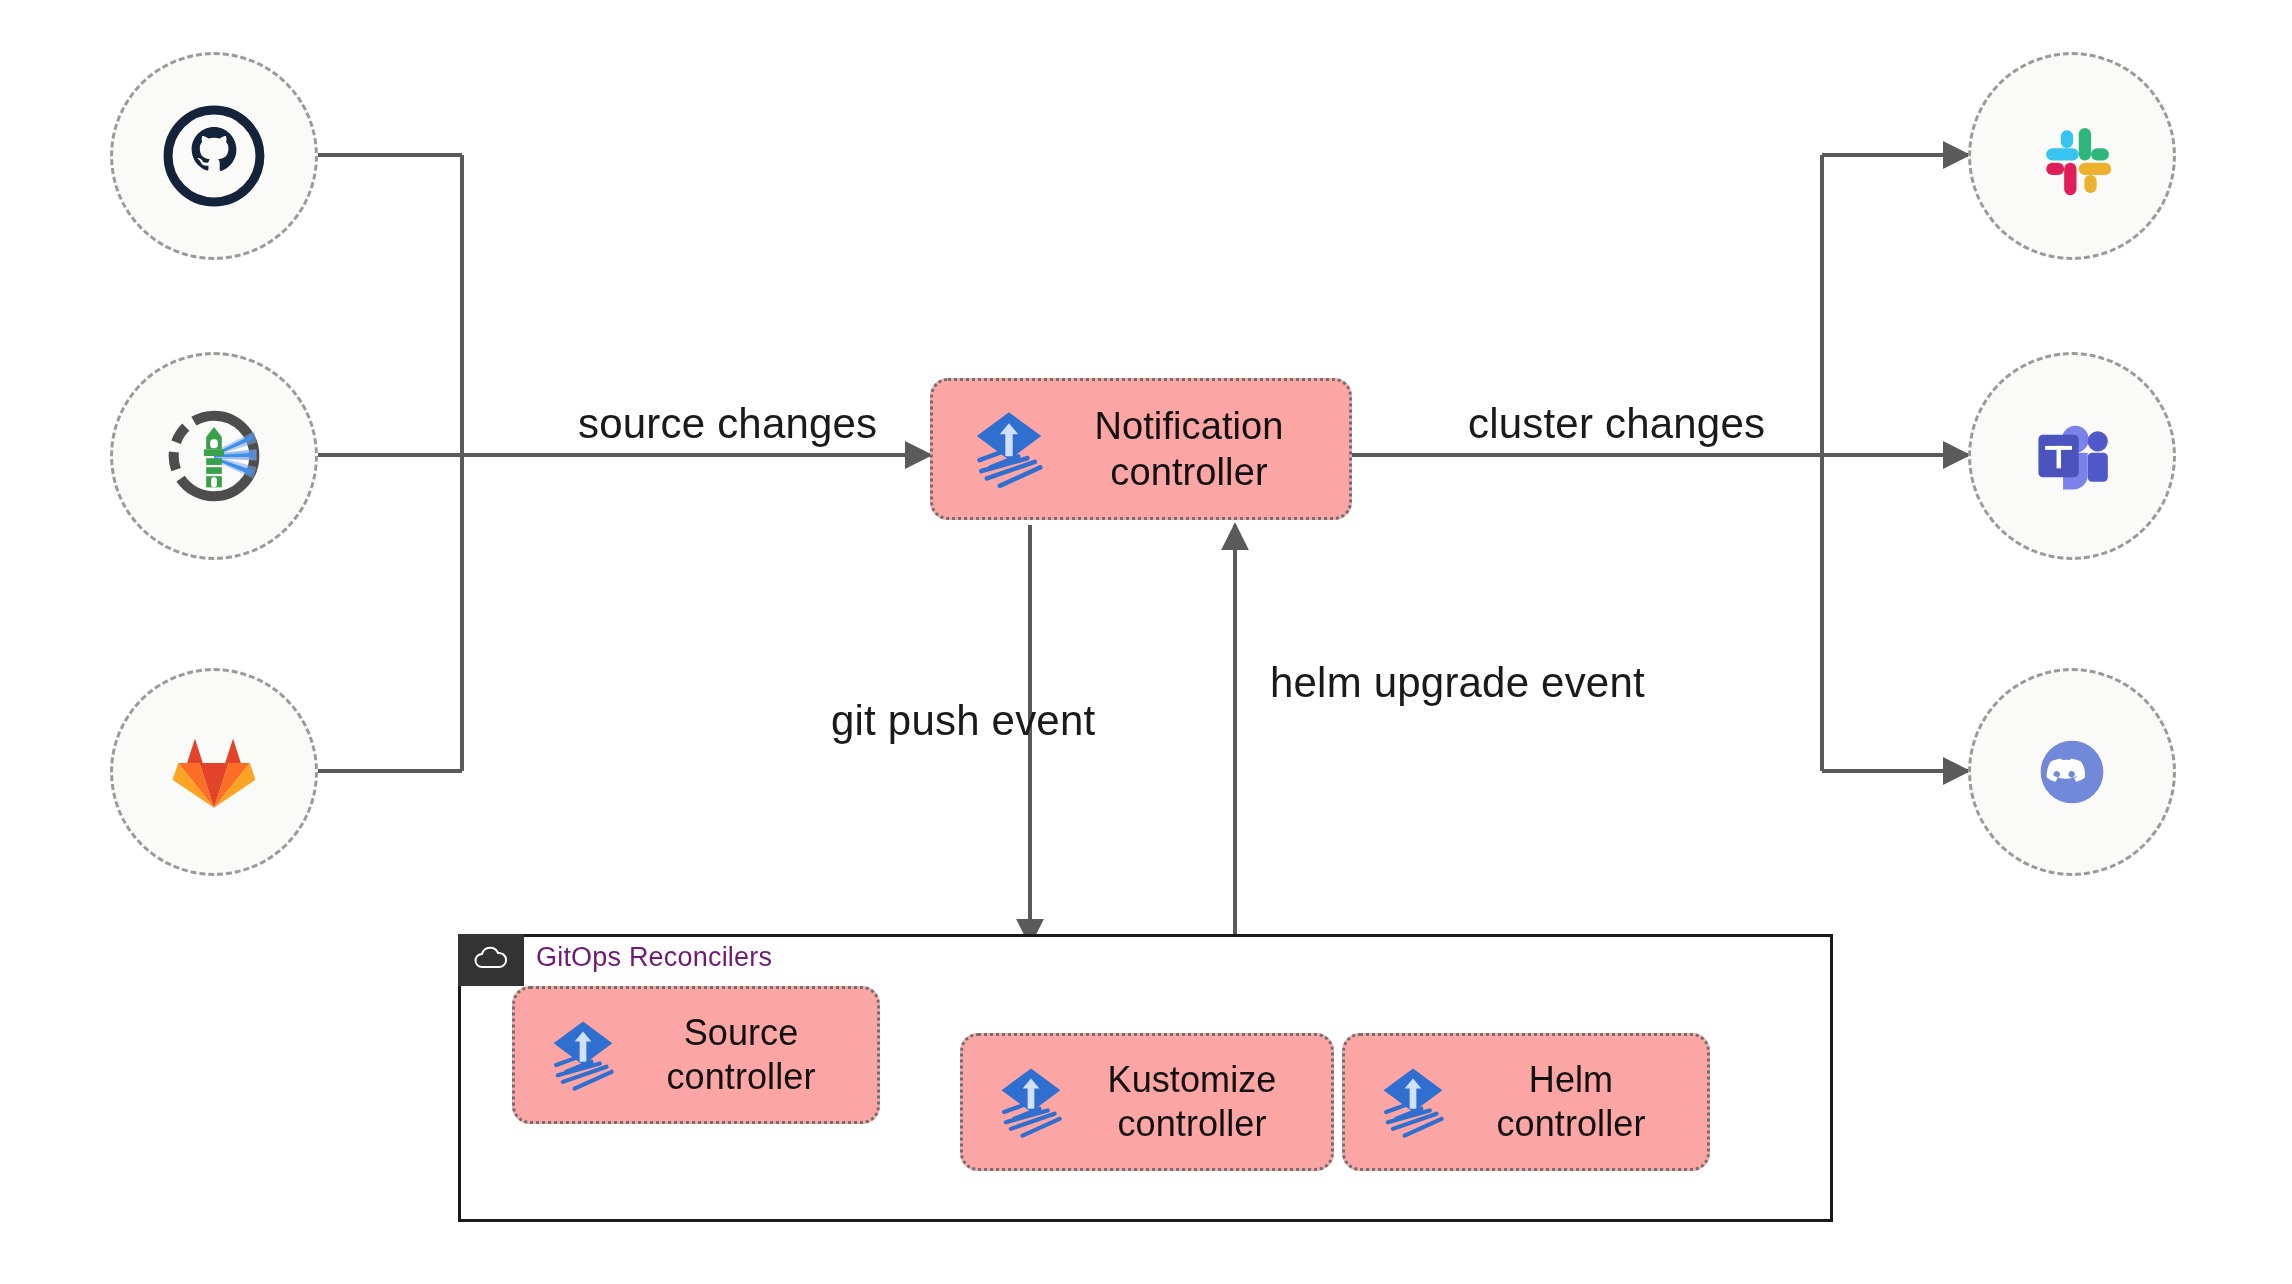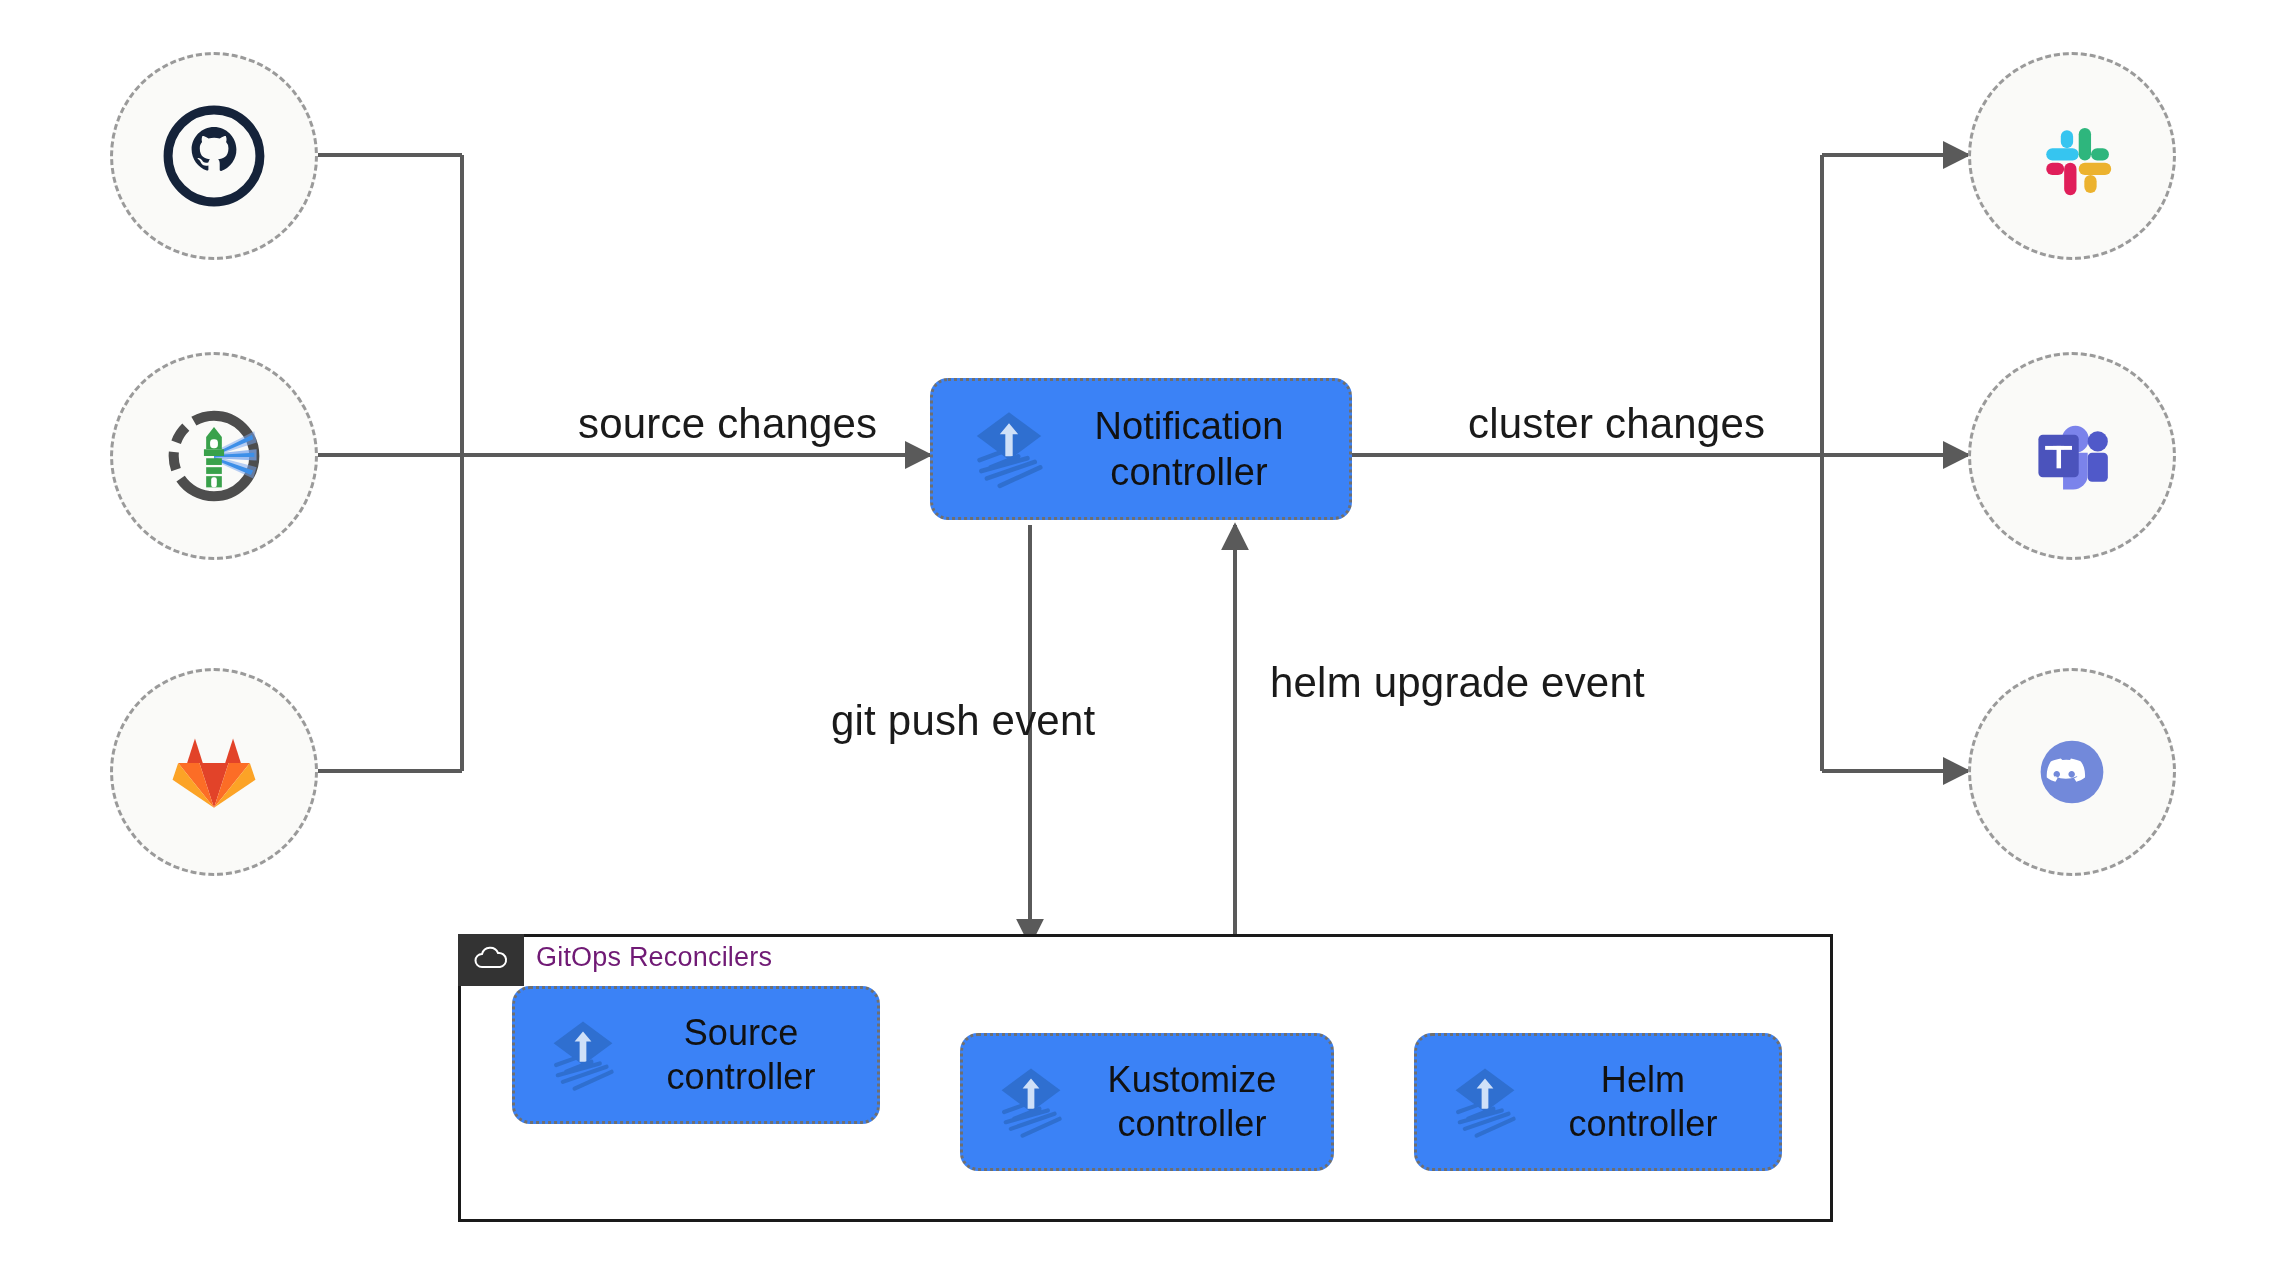--- a/index.html
+++ b/index.html
@@ -34,21 +34,21 @@
   }
   .node-circle .logo {
     width: 112px;
     height: 112px;
     display: block;
   }
   
   .ctl-box {
     position: absolute;
     box-sizing: border-box;
-    background: #3b82f6;
+    background: #fca5a5;
     border: 3px dotted #6f6f6f;
     border-radius: 18px;
     display: flex;
     align-items: center;
     justify-content: flex-start;
   }
   .ctl-box .ctl-logo {
     width: 92px;
     height: 92px;
     flex: 0 0 auto;
@@ -270,21 +270,21 @@
     <g stroke="#2f6fd0" stroke-width="5" fill="none" stroke-linecap="round">
       <path d="M18 62 L40 54 M30 70 L60 58 M20 74 L70 60 M26 82 L78 64 M40 90 L84 70"></path>
     </g>
   </svg>
   <div class="ctl-label">
     <span>Kustomize</span><br>
     <span>controller</span>
   </div>
 </div>
 
-<div class="ctl-box small" style="left:1414px; top:1033px; width:368px; height:138px;">
+<div class="ctl-box small" style="left:1342px; top:1033px; width:368px; height:138px;">
   <svg class="ctl-logo" viewBox="0 0 100 100">
     <path fill="#2f6fd0" d="M50 10 L85 36 L50 62 L15 36 Z"></path>
     <path fill="#cfe0f8" d="M50 22 L60 34 L54 34 L54 58 L46 58 L46 34 L40 34 Z"></path>
     <g stroke="#2f6fd0" stroke-width="5" fill="none" stroke-linecap="round">
       <path d="M18 62 L40 54 M30 70 L60 58 M20 74 L70 60 M26 82 L78 64 M40 90 L84 70"></path>
     </g>
   </svg>
   <div class="ctl-label">
     <span>Helm</span><br>
     <span>controller</span>

